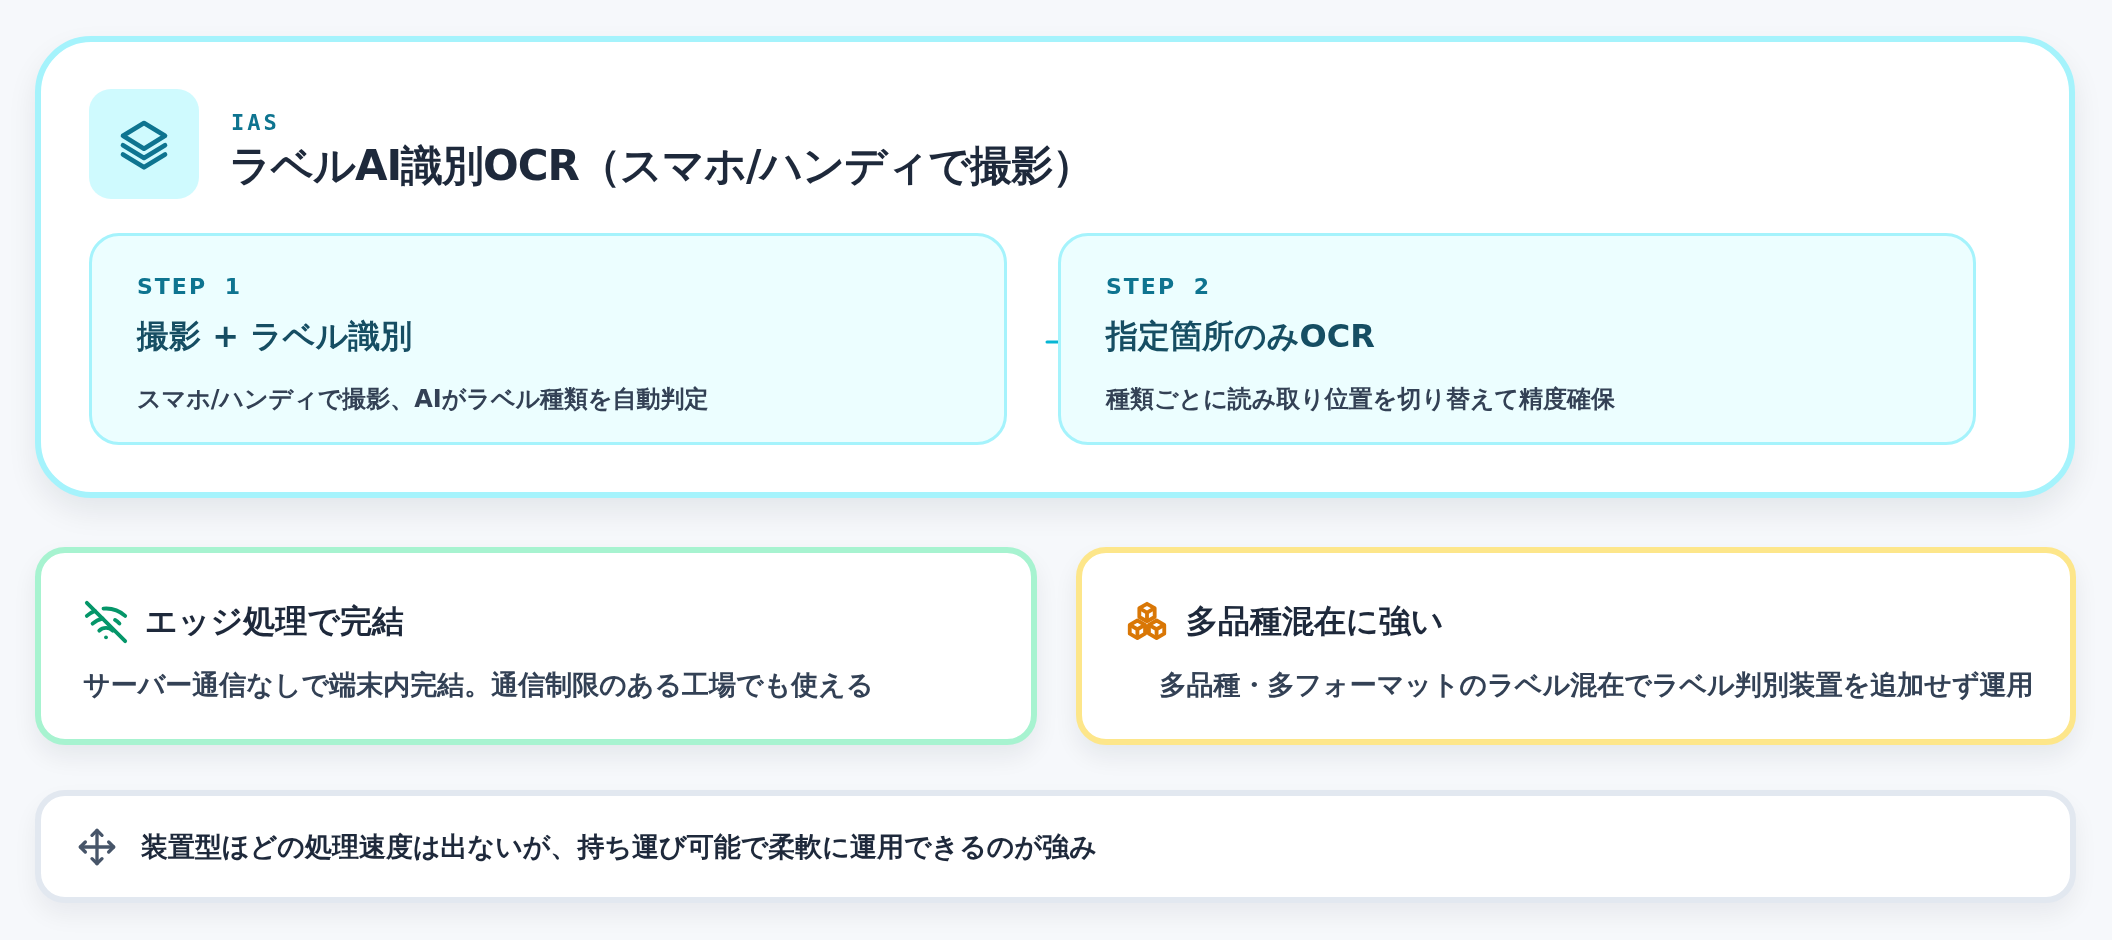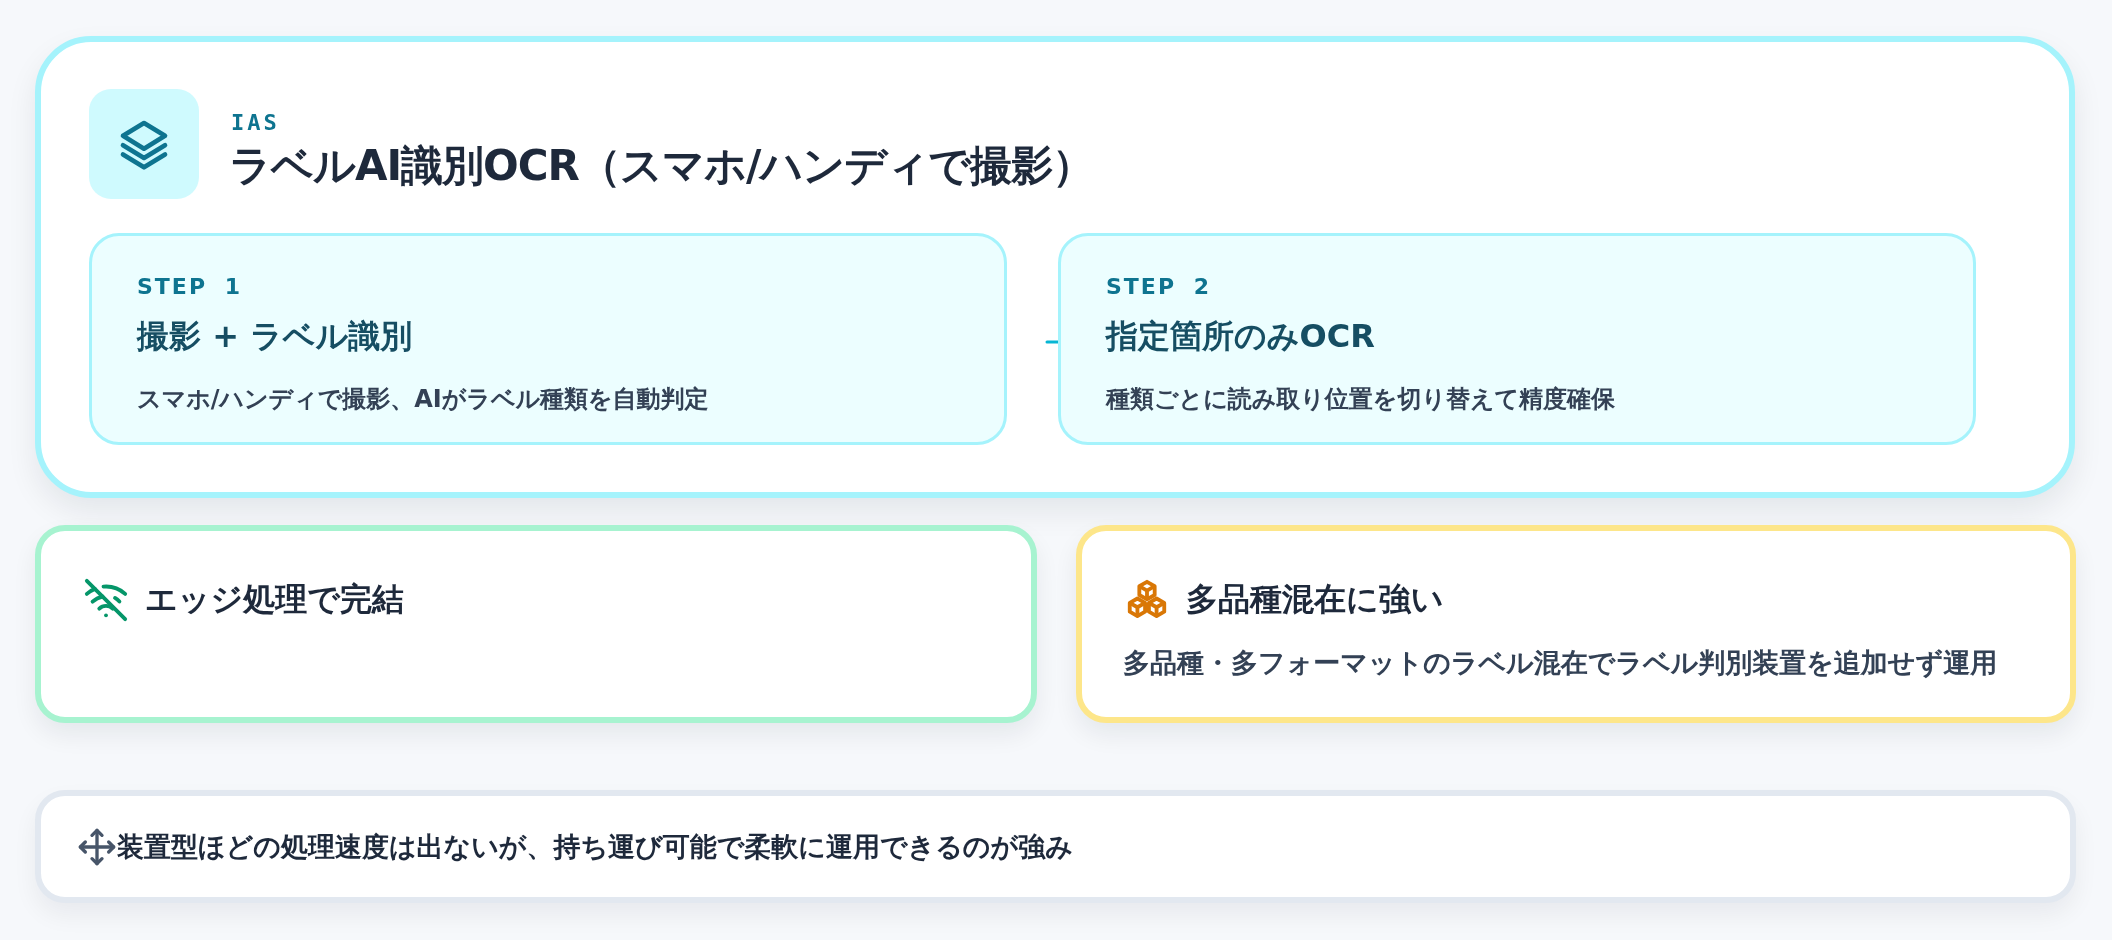--- a/index.html
+++ b/index.html
@@ -51,40 +51,40 @@
   }
   .step-desc {
     margin-top: 24px; font-size: 24px; font-weight: bold; color: #334155;
   }
   .step-arrow {
     position: absolute; left: 998px; top: 280px; width: 40px; height: 40px;
     display: flex; align-items: center; justify-content: center;
   }
 
   .feature {
-    position: absolute; top: 525px; height: 198px;
+    position: absolute; top: 547px; height: 198px;
     background: #ffffff;
     border-radius: 30px;
     box-shadow: 0 12px 24px rgba(15, 23, 42, 0.07);
     padding: 46px 0 0 42px;
   }
   .feature-green { left: 35px; width: 1002px; border: 6px solid #a7f3d0; }
   .feature-yellow { left: 1076px; width: 1000px; border: 6px solid #fde68a; }
   .feature-head { display: flex; align-items: center; gap: 16px; }
   .feature-title { font-size: 32px; font-weight: bold; color: #1e293b; }
   .feature-desc { margin-top: 22px; font-size: 27px; font-weight: bold; color: #334155; }
-  .feature-yellow .feature-desc { margin-left: -1px; }
+  .feature-yellow .feature-desc { margin-left: -1px; text-align: center; }
 
   .note {
     position: absolute; left: 35px; top: 790px; width: 2041px; height: 113px;
     background: #ffffff;
     border: 6px solid #e2e8f0;
     border-radius: 30px;
     box-shadow: 0 12px 24px rgba(15, 23, 42, 0.06);
-    display: flex; align-items: center; padding-left: 36px; 
+    display: flex; align-items: center; padding-left: 36px; gap: 24px;
   }
   .note-text { font-size: 27px; font-weight: bold; color: #1e293b; }
 </style>
 </head>
 <body>
 
 <div class="root">
 
   <section class="hero">
     <div class="hero-icon">
@@ -123,20 +123,21 @@
         <path d="M2 2 L22 22"></path>
         <path d="M8.5 16.5 a5 5 0 0 1 7 0"></path>
         <path d="M5 12.9 a10 10 0 0 1 5.2 -2.7"></path>
         <path d="M16.7 10.9 a10 10 0 0 1 2.3 1.9"></path>
         <path d="M2 8.8 a15 15 0 0 1 4.2 -2.6"></path>
         <path d="M10.7 5 a15 15 0 0 1 11.3 3.8"></path>
         <path d="M12 20 h0.01"></path>
       </svg>
       <div class="feature-title">エッジ処理で完結</div>
     </div>
+    <div class="feature-desc">サーバー通信なしで端末内完結。通信制限のある工場でも使える</div>
   </section>
 
   <section class="feature feature-yellow">
     <div class="feature-head">
       <svg width="46" height="46" viewBox="0 0 24 24" fill="none" stroke="#d97706" stroke-width="2" stroke-linejoin="round">
         <path d="M12 2.5 L16 4.8 V9.4 L12 11.7 L8 9.4 V4.8 Z"></path>
         <path d="M8 4.8 L12 7.1 L16 4.8 M12 7.1 V11.7"></path>
         <path d="M7 11.2 L11 13.5 V18.1 L7 20.4 L3 18.1 V13.5 Z"></path>
         <path d="M3 13.5 L7 15.8 L11 13.5 M7 15.8 V20.4"></path>
         <path d="M17 11.2 L21 13.5 V18.1 L17 20.4 L13 18.1 V13.5 Z"></path>

